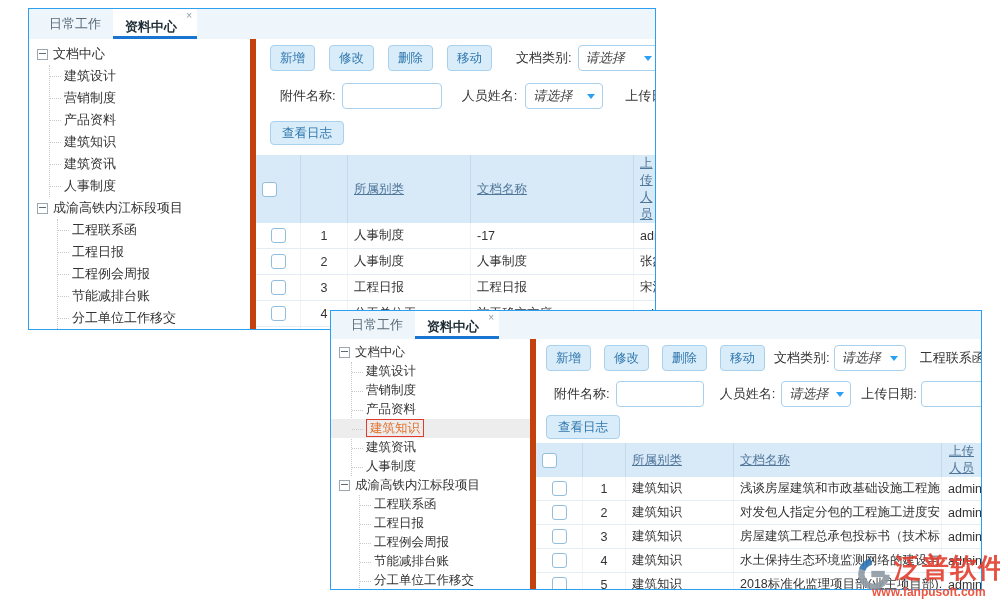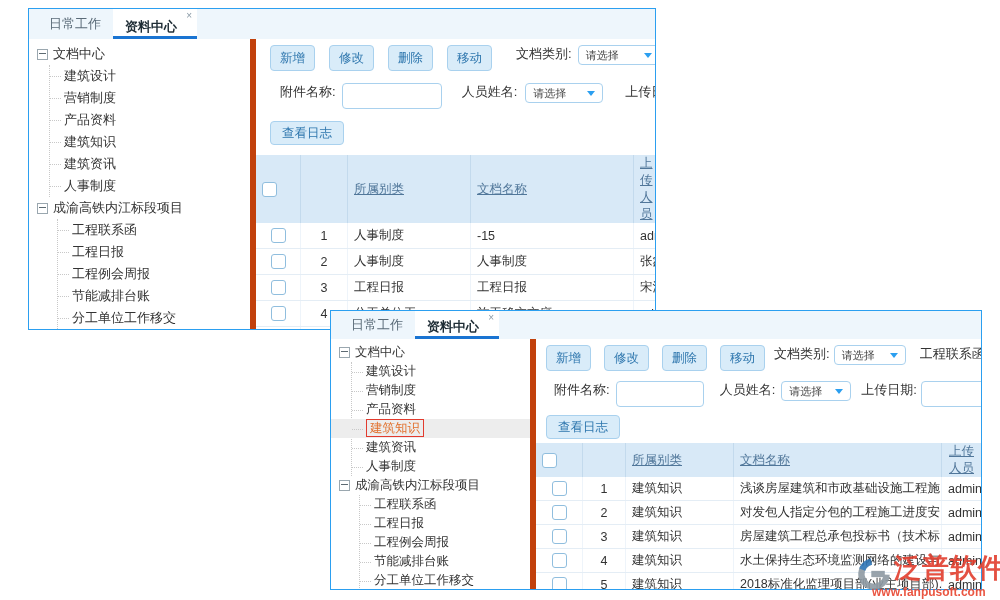--- a/index.html
+++ b/index.html
@@ -35,25 +35,25 @@
   .tgroup.deep{margin-left:20px;}
   .titem{padding-left:14px;position:relative;white-space:nowrap;}
   .w1 .titem{height:22px;line-height:22px;}
   .w2 .titem{height:19px;line-height:19px;}
   .titem::before{content:"";position:absolute;left:0;top:50%;width:11px;border-top:1px dotted #c8c8c8;}
   .titem.selected{z-index:0;}
   .titem.selected::after{content:"";position:absolute;left:-80px;right:-30px;top:0;bottom:0;background:#ededed;z-index:-1;}
   .selbox{display:inline-block;border:1px solid #e23b2e;color:#e2702d;padding:0 3px;height:16px;line-height:16px;}
   
   .main{flex:1;overflow:hidden;min-width:0;}
-  .trow{display:flex;white-space:nowrap;flex-wrap:nowrap;}
+  .trow{display:flex;align-items:center;white-space:nowrap;flex-wrap:nowrap;}
   .btn{background:#d9ecf9;border:1px solid #a9d1ee;border-radius:4px;color:#2f77ae;font-size:12.5px;height:26px;line-height:24px;padding:0 9px;box-sizing:border-box;cursor:default;flex-shrink:0;}
   .btn.wide{padding:0 11px;}
   .lbl{font-size:13px;color:#333;flex-shrink:0;}
-  .sel{display:flex;align-items:center;justify-content:space-between;border:1px solid #a9d1ee;border-radius:4px;background:#fff;height:20px;box-sizing:border-box;padding:0 7px;font-size:11px;color:#444;flex-shrink:0;}
+  .sel{display:flex;align-items:center;justify-content:space-between;border:1px solid #a9d1ee;border-radius:4px;background:#fff;height:26px;box-sizing:border-box;padding:0 7px;font-size:13px;color:#444;flex-shrink:0;font-style:italic;}
   .caret{width:0;height:0;border-left:4px solid transparent;border-right:4px solid transparent;border-top:5px solid #2b9ff0;margin-left:8px;}
   .ipt{border:1px solid #a9d1ee;border-radius:4px;height:26px;box-sizing:border-box;padding:0 6px;font-size:12.5px;background:#fff;outline:none;flex-shrink:0;}
   
   table.grid{border-collapse:collapse;width:100%;table-layout:fixed;}
   .w1 table.grid{margin-top:10px;}
   .w2 table.grid{margin-top:4px;}
   .grid th{background:#d8e9f7;color:#51779a;font-weight:normal;font-size:12.5px;text-align:left;padding:0 6px;border-right:1px solid #c3daed;text-decoration:underline;}
   .grid th:last-child{border-right:none;}
   .w1 .grid th{height:22px;}
   .w2 .grid th{height:20px;}
@@ -143,21 +143,21 @@
             <th class="c-cat">所属别类</th>
             <th class="c-name">文档名称</th>
             <th class="c-up" style="text-align:center;">上传人员</th>
           </tr>
         </thead>
         <tbody>
           <tr>
             <td class="c-check"><span class="cb"></span></td>
             <td class="c-no">1</td>
             <td class="c-cat">人事制度</td>
-            <td class="c-name">-15</td>
+            <td class="c-name">-17</td>
             <td class="c-up">admin</td>
           </tr>
           <tr>
             <td class="c-check"><span class="cb"></span></td>
             <td class="c-no">2</td>
             <td class="c-cat">人事制度</td>
             <td class="c-name">人事制度</td>
             <td class="c-up">张鑫</td>
           </tr>
           <tr>

